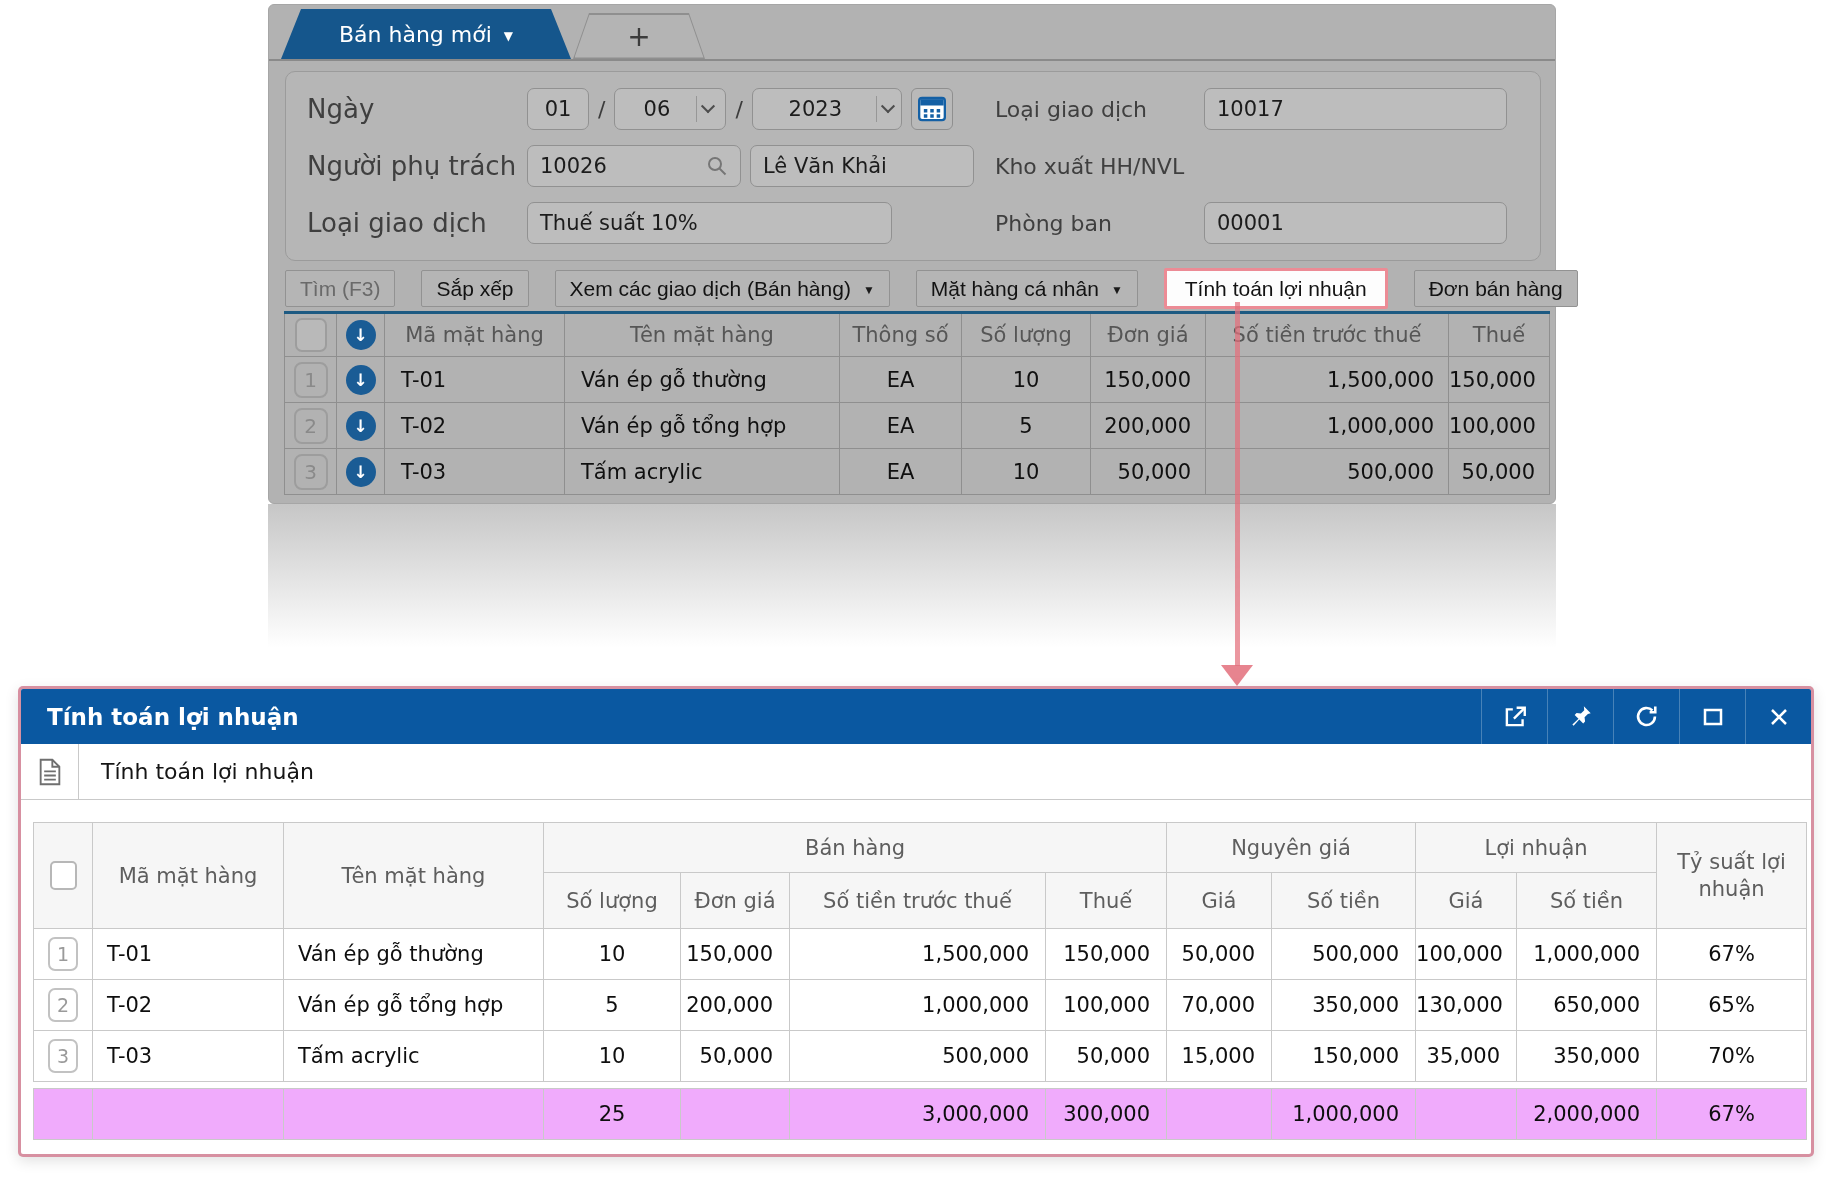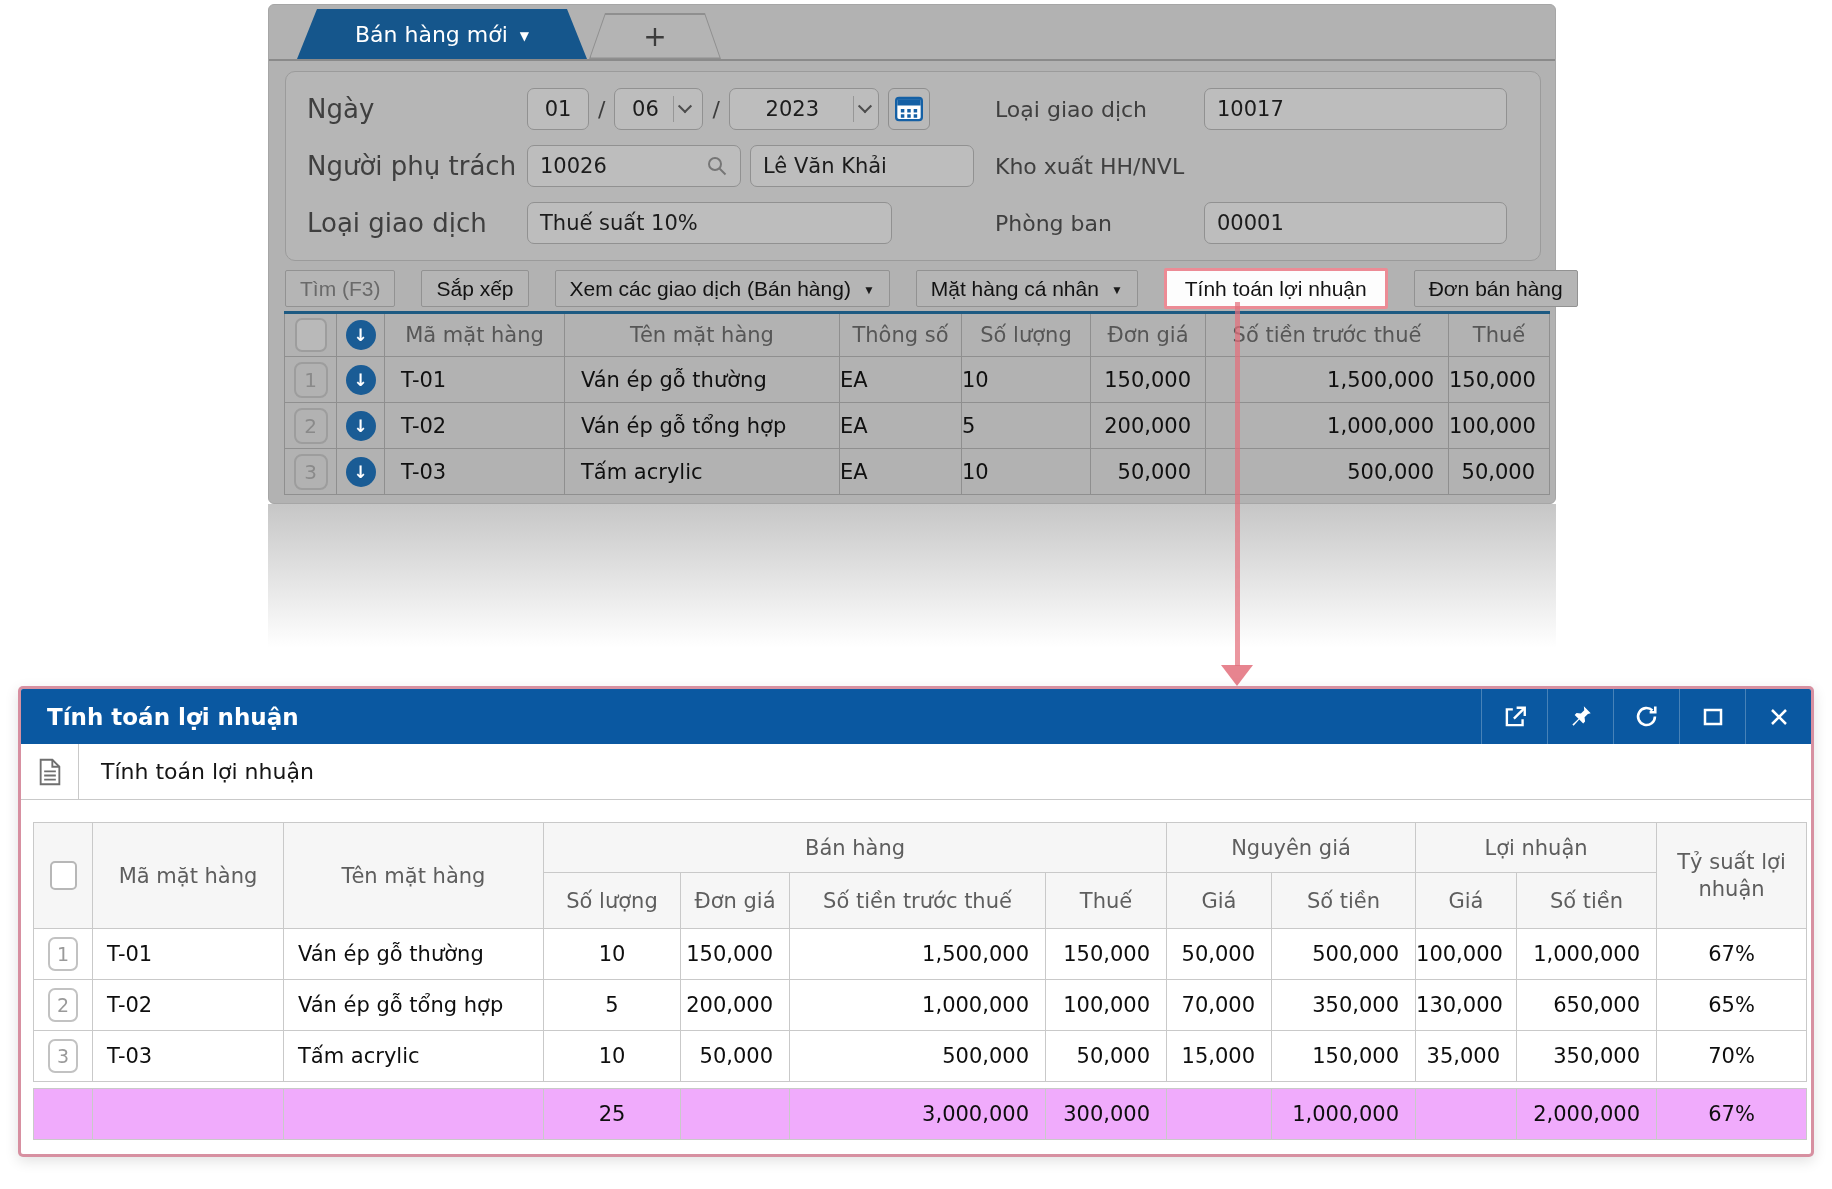--- a/index.html
+++ b/index.html
@@ -6,21 +6,21 @@
   html,body{width:1832px;height:1189px;background:#fff;overflow:hidden;
     font-family:"DejaVu Sans","Liberation Sans",sans-serif;position:relative}
 
   
   .panel{position:absolute;left:268px;top:4px;width:1288px;height:500px;
     background:var(--panel-gray,#b2b2b2);border:1px solid #a6a6a6;border-radius:6px}
   .under-glow{position:absolute;left:268px;top:504px;width:1288px;height:175px;
     background:linear-gradient(180deg,#c6c6c6 0%,rgba(255,255,255,0) 82%)}
 
   .tabbar{position:relative;height:56px;display:flex;align-items:flex-end;
-    padding-left:28px;border-bottom:2px solid #8a8a8a}
+    padding-left:12px;border-bottom:2px solid #8a8a8a}
   .tab-active{height:50px;width:290px;background:var(--tab-blue,#15568c);color:#fff;
     clip-path:polygon(20px 0,calc(100% - 20px) 0,100% 100%,0 100%);
     display:flex;align-items:center;justify-content:center;gap:12px;font-size:22px}
   .tab-active .caret{font-size:12px;margin-top:3px}
   .tab-plus-outer{height:46px;width:132px;margin-left:2px;background:#8f8f8f;
     clip-path:polygon(16px 0,calc(100% - 16px) 0,100% 100%,0 100%);position:relative}
   .tab-plus-inner{position:absolute;inset:1.5px;background:#b4b4b4;
     clip-path:polygon(15px 0,calc(100% - 15px) 0,100% 100%,0 100%);
     display:flex;align-items:center;justify-content:center;font-size:28px;color:#3c3c3c}
 
@@ -52,21 +52,21 @@
   .tbtn.dim{color:#6a6a6a}
   .tbtn .dd{font-size:12px;color:#1a1a1a;margin-top:2px}
   .tbtn.accent{background:#fdfdfd;border:3px solid var(--accent-pink,#ec8b95);height:41px;padding:0 18px}
 
   table.grid{position:absolute;left:15px;top:306px;width:1265px;
     border-collapse:collapse;table-layout:fixed;border-top:3px solid var(--grid-blue-border,#1d5a82)}
   .grid th,.grid td{border:1px solid #8f8f8f;font-size:21px;overflow:hidden;white-space:nowrap;padding:0}
   .grid th{height:44px;color:#565656;font-weight:normal}
   .grid td{height:46px;color:#101010}
   .grid .l{text-align:left;padding-left:16px}
-  .grid .c{}
+  .grid .c{text-align:center}
   .grid .r{text-align:right;padding-right:14px}
   .hcheck{width:32px;height:34px;border:2px solid #9d9d9d;border-radius:7px;background:#b9b9b9;margin:auto}
   .badge{width:34px;height:36px;border:2px solid #9d9d9d;border-radius:8px;color:#8a8a8a;
     font-size:20px;display:flex;align-items:center;justify-content:center;margin:auto}
   .circ{width:30px;height:30px;border-radius:50%;background:var(--icon-blue,#1a5c95);color:#fff;
     font-size:17px;font-weight:bold;display:flex;align-items:center;justify-content:center;margin:auto}
 
   
   .flow-line{position:absolute;left:1235px;top:302px;width:5px;height:364px;
     background:rgba(227,111,123,.72)}
@@ -125,21 +125,21 @@
 
   <div class="form">
 
     <div class="frow">
       <span class="flabel">Ngày</span>
       <div class="fcontrols">
         <div class="inp center" style="width:62px">
           <span class="val">01</span>
         </div>
         <span class="slash">/</span>
-        <div class="inp center" style="width:89px;">
+        <div class="inp center" style="width:112px;">
           <span class="val">06</span>
           <span class="vdiv"></span>
           <span class="chev"></span>
         </div>
         <span class="slash">/</span>
         <div class="inp center" style="width:150px;padding-right:8px">
           <span class="val">2023</span>
           <span class="vdiv"></span>
           <span class="chev"></span>
         </div>

